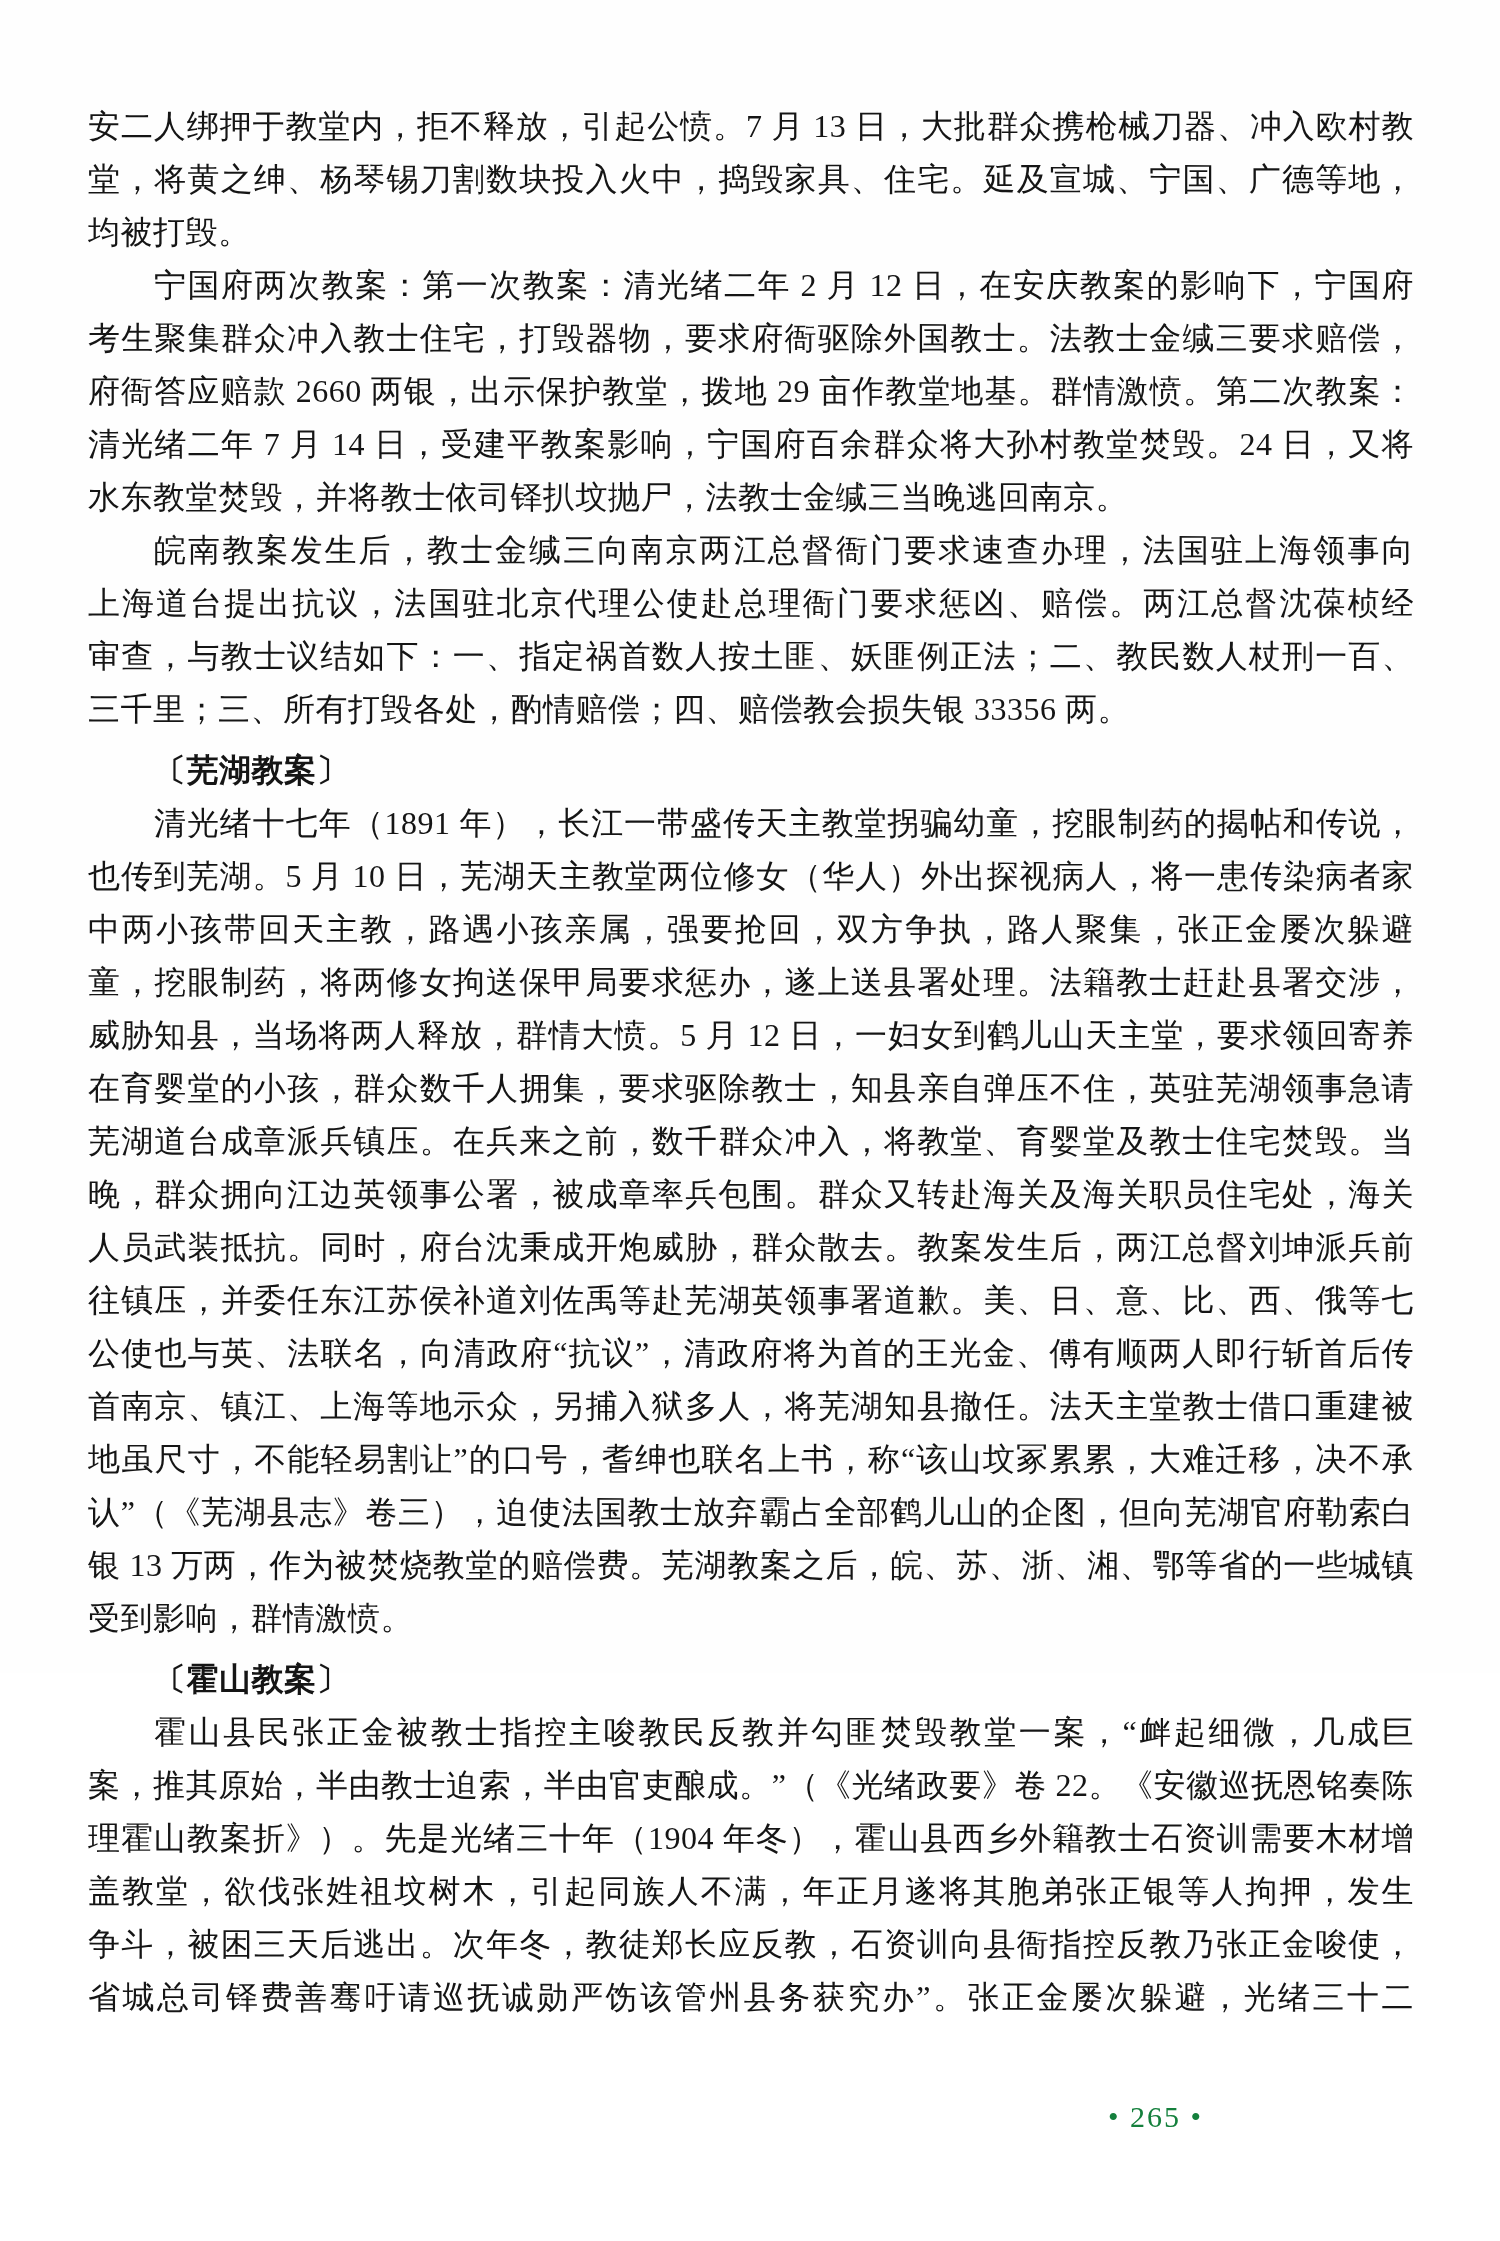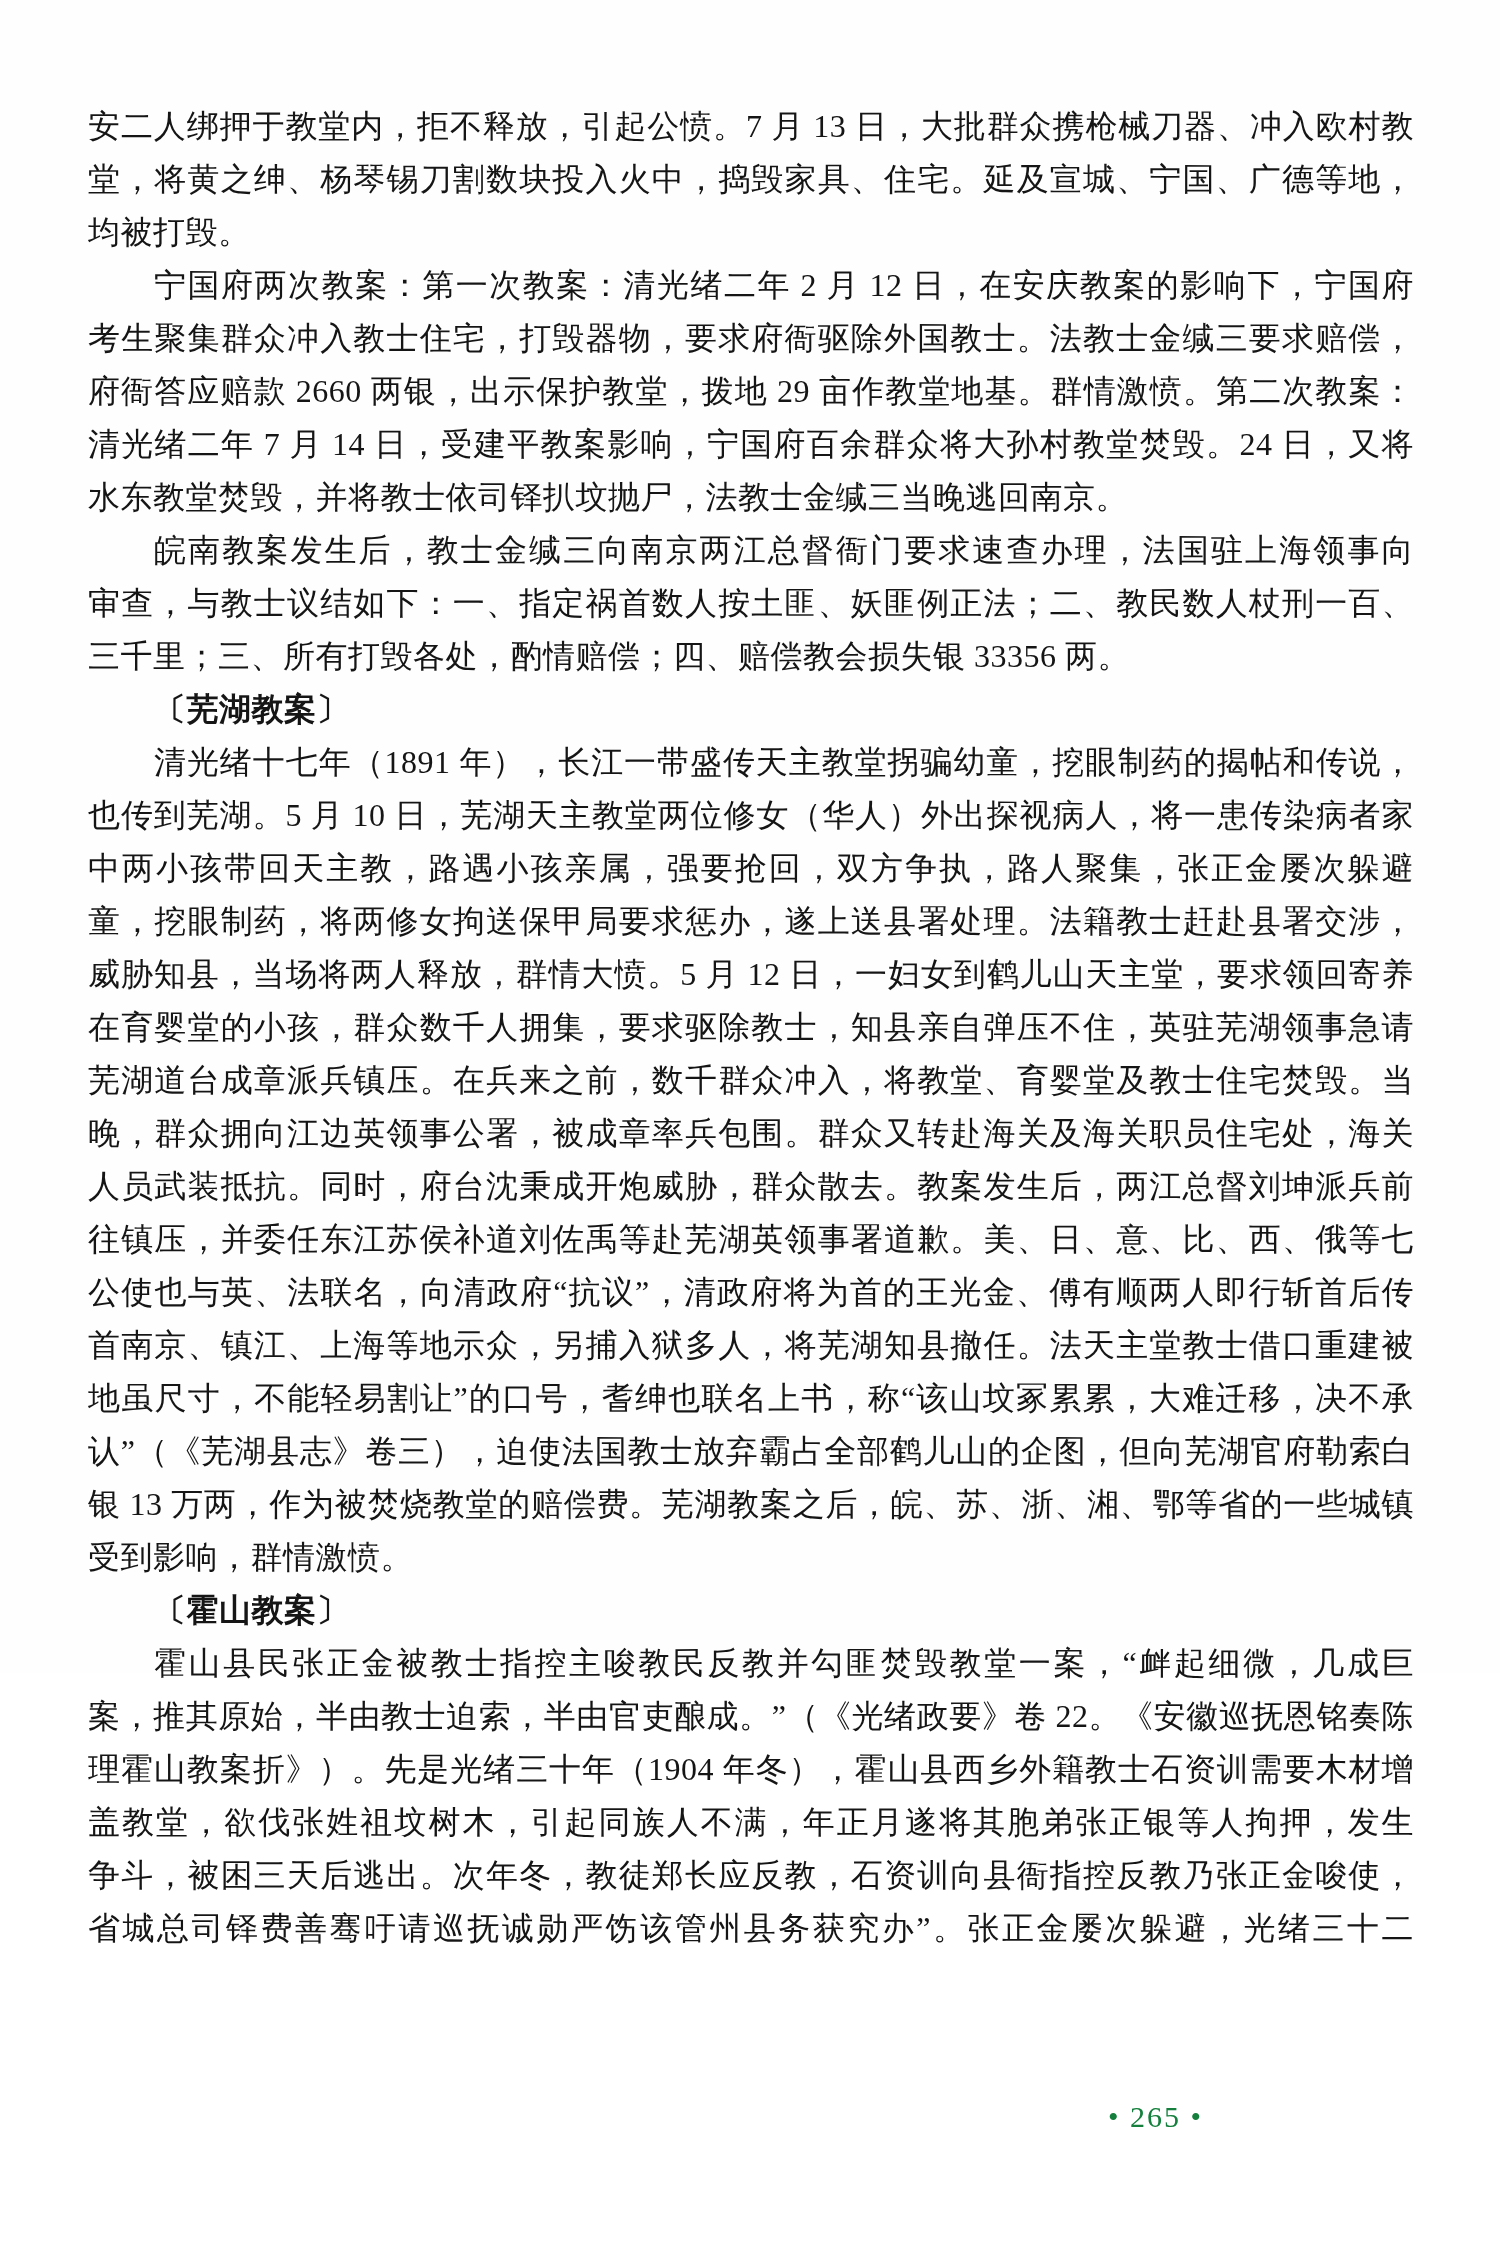--- a/index.html
+++ b/index.html
@@ -34,20 +34,21 @@
     white-space: normal;
     overflow: hidden;
   }
   .line.end,
   .line.heading {
     text-align: left;
     text-align-last: left;
   }
   .line.heading {
     font-weight: 700;
+    margin-top: 8px;
   }
   .line.indent {
     text-indent: 66px;
   }
   .page-number {
     position: absolute;
     left: 1108px;
     top: 2100px;
     font-size: 30px;
     letter-spacing: 2px;
@@ -62,20 +63,21 @@
   <div class="content">
       <div class="line fill">安二人绑押于教堂内，拒不释放，引起公愤。7 月 13 日，大批群众携枪械刀器、冲入欧村教</div>
       <div class="line fill">堂，将黄之绅、杨琴锡刀割数块投入火中，捣毁家具、住宅。延及宣城、宁国、广德等地，教堂</div>
       <div class="line end">均被打毁。</div>
       <div class="line fill indent">宁国府两次教案：第一次教案：清光绪二年 2 月 12 日，在安庆教案的影响下，宁国府</div>
       <div class="line fill">考生聚集群众冲入教士住宅，打毁器物，要求府衙驱除外国教士。法教士金缄三要求赔偿，</div>
       <div class="line fill">府衙答应赔款 2660 两银，出示保护教堂，拨地 29 亩作教堂地基。群情激愤。第二次教案：</div>
       <div class="line fill">清光绪二年 7 月 14 日，受建平教案影响，宁国府百余群众将大孙村教堂焚毁。24 日，又将</div>
       <div class="line end">水东教堂焚毁，并将教士依司铎扒坟抛尸，法教士金缄三当晚逃回南京。</div>
       <div class="line fill indent">皖南教案发生后，教士金缄三向南京两江总督衙门要求速查办理，法国驻上海领事向</div>
+      <div class="line fill">上海道台提出抗议，法国驻北京代理公使赴总理衙门要求惩凶、赔偿。两江总督沈葆桢经</div>
       <div class="line fill">审查，与教士议结如下：一、指定祸首数人按土匪、妖匪例正法；二、教民数人杖刑一百、流</div>
       <div class="line end">三千里；三、所有打毁各处，酌情赔偿；四、赔偿教会损失银 33356 两。</div>
       <div class="line heading indent">〔芜湖教案〕</div>
       <div class="line fill indent">清光绪十七年（1891 年），长江一带盛传天主教堂拐骗幼童，挖眼制药的揭帖和传说，</div>
       <div class="line fill">也传到芜湖。5 月 10 日，芜湖天主教堂两位修女（华人）外出探视病人，将一患传染病者家</div>
       <div class="line fill">中两小孩带回天主教，路遇小孩亲属，强要抢回，双方争执，路人聚集，张正金屡次躲避</div>
       <div class="line fill">童，挖眼制药，将两修女拘送保甲局要求惩办，遂上送县署处理。法籍教士赶赴县署交涉，</div>
       <div class="line fill">威胁知县，当场将两人释放，群情大愤。5 月 12 日，一妇女到鹤儿山天主堂，要求领回寄养</div>
       <div class="line fill">在育婴堂的小孩，群众数千人拥集，要求驱除教士，知县亲自弹压不住，英驻芜湖领事急请</div>
       <div class="line fill">芜湖道台成章派兵镇压。在兵来之前，数千群众冲入，将教堂、育婴堂及教士住宅焚毁。当</div>

